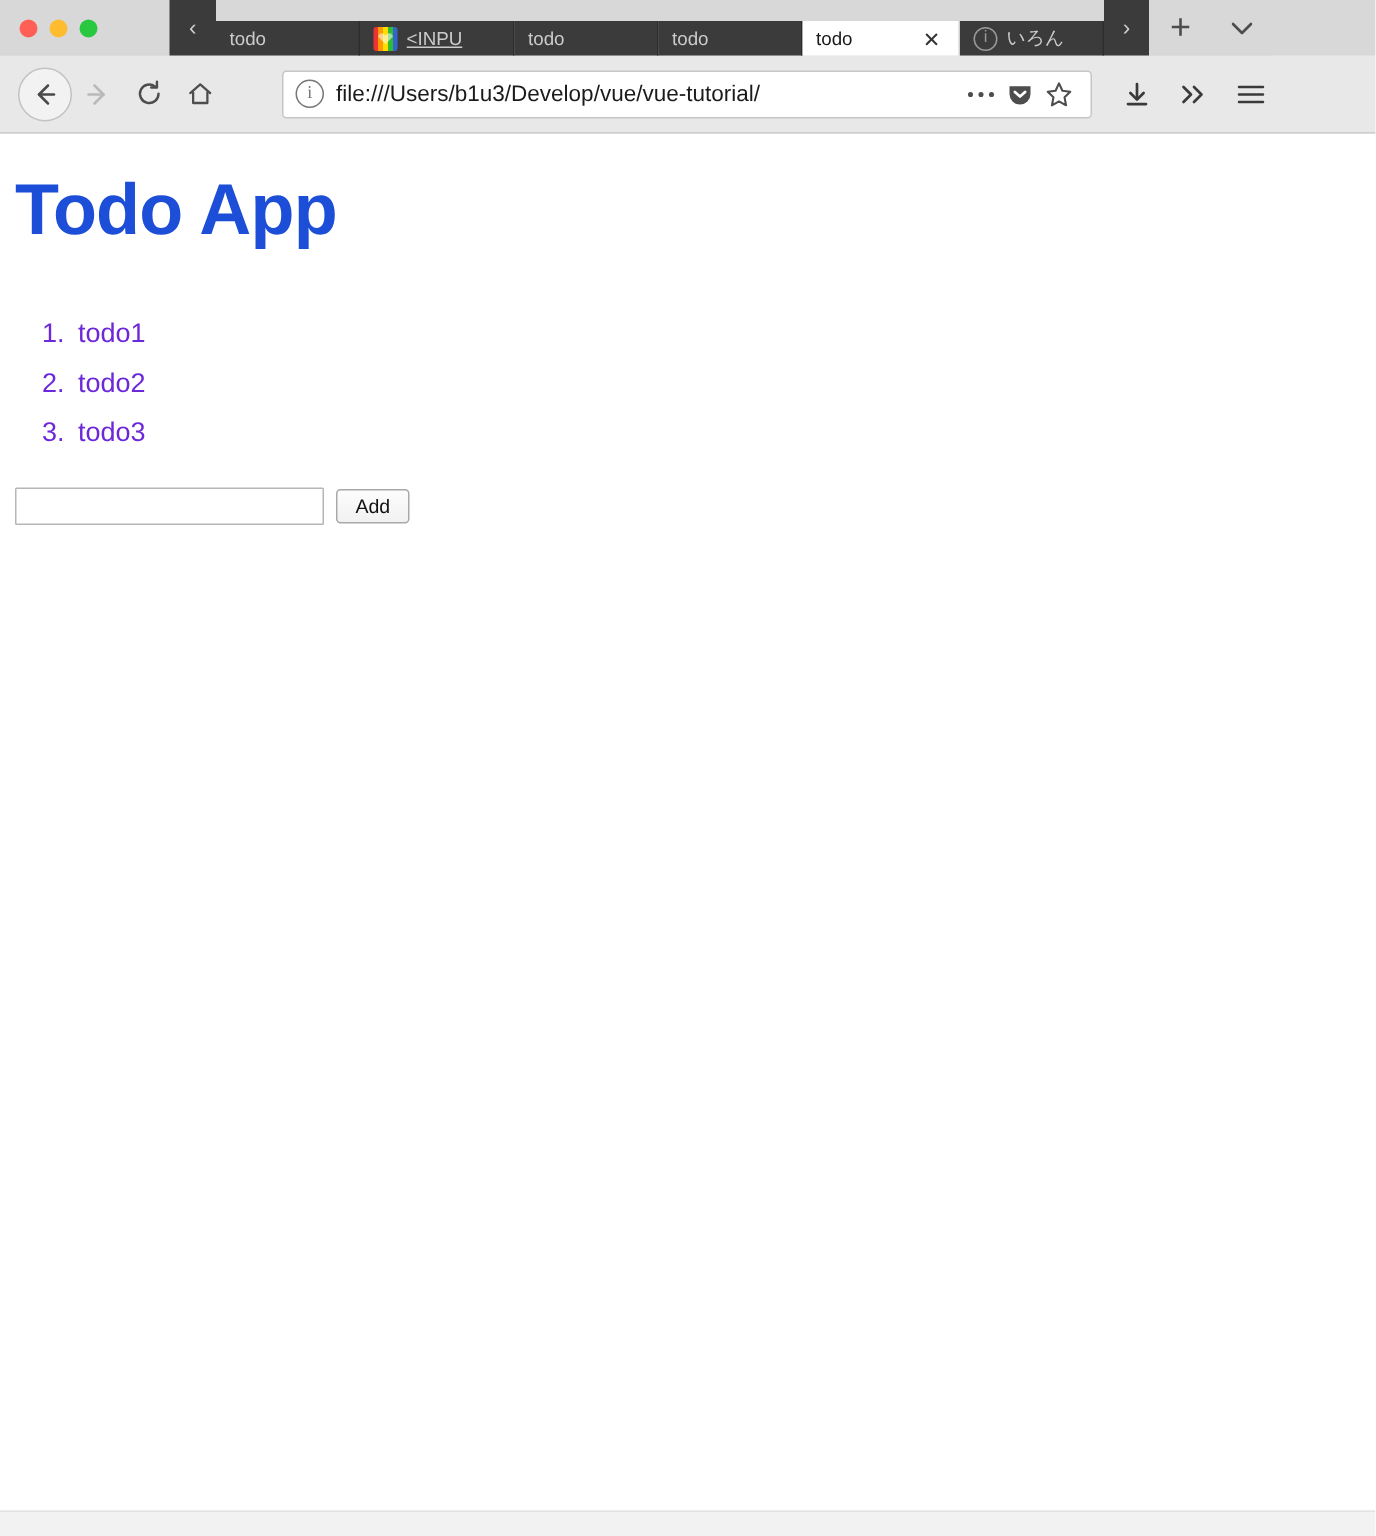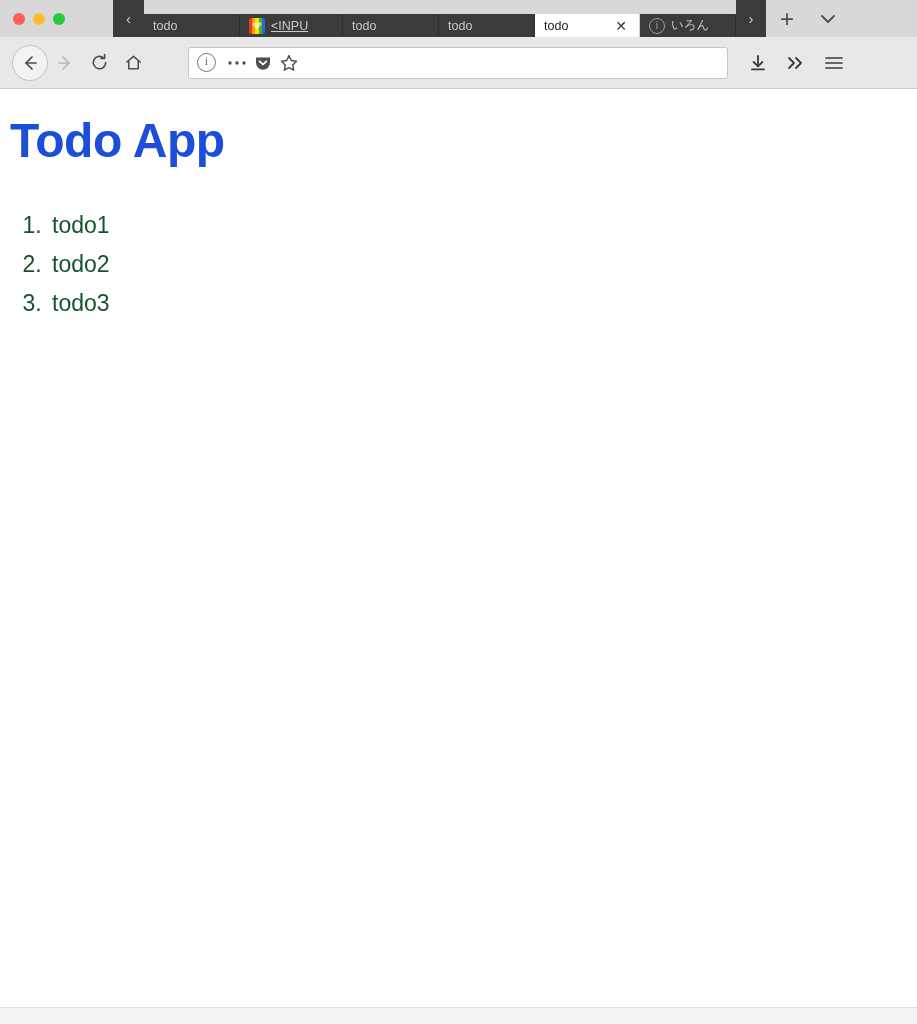--- a/index.html
+++ b/index.html
@@ -252,22 +252,22 @@
   h1.page-title {
     font-size: 48px;
     font-weight: bold;
     margin: 24px 0 0 2px;
     color: #1d4ed8;
     letter-spacing: -0.5px;
   }
   ol.todo-list {
     margin: 44px 0 0 0;
     padding-left: 40px;
-    font-size: 23px;
-    color: #14532d;
+    font-size: 18px;
+    color: #6d28d9;
   }
   ol.todo-list li {
     margin-bottom: 12px;
     padding-left: 4px;
   }
   .add-row {
     margin-top: 26px;
     display: flex;
     align-items: center;
     gap: 8px;
@@ -389,20 +389,21 @@
 
     <div class="nav-btn">
       <svg width="19" height="19" viewBox="0 0 20 20">
         <path d="M3 9.5 L10 3.5 L17 9.5" fill="none" stroke="#4d4d4d" stroke-width="1.6" stroke-linecap="round" stroke-linejoin="round"></path>
         <path d="M5 9 V16.5 H15 V9" fill="none" stroke="#4d4d4d" stroke-width="1.6" stroke-linecap="round" stroke-linejoin="round"></path>
       </svg>
     </div>
 
     <div class="urlbar">
       <span class="url-info">i</span>
+      <span class="url-text">file:///Users/b1u3/Develop/vue/vue-tutorial/</span>
       <span class="url-action">
         <svg width="20" height="6" viewBox="0 0 20 6">
           <circle cx="3" cy="3" r="1.7" fill="#4d4d4d"></circle>
           <circle cx="10" cy="3" r="1.7" fill="#4d4d4d"></circle>
           <circle cx="17" cy="3" r="1.7" fill="#4d4d4d"></circle>
         </svg>
       </span>
       <span class="url-action">
         <svg width="20" height="20" viewBox="0 0 20 20">
           <path d="M3 4.5 h14 v5.2 a7 7 0 0 1 -14 0 z" fill="#4d4d4d"></path>
@@ -442,15 +443,19 @@
 <div class="page">
 
   <h1 class="page-title">Todo App</h1>
 
   <ol class="todo-list">
     <li>todo1</li>
     <li>todo2</li>
     <li>todo3</li>
   </ol>
 
+  <div class="add-row">
+    <input class="todo-input" type="text" value="" placeholder="" style="">
+    <button class="add-button">Add</button>
+  </div>
 </div>
 
 <div class="bottom-strip"></div>
 
 </body></html>

